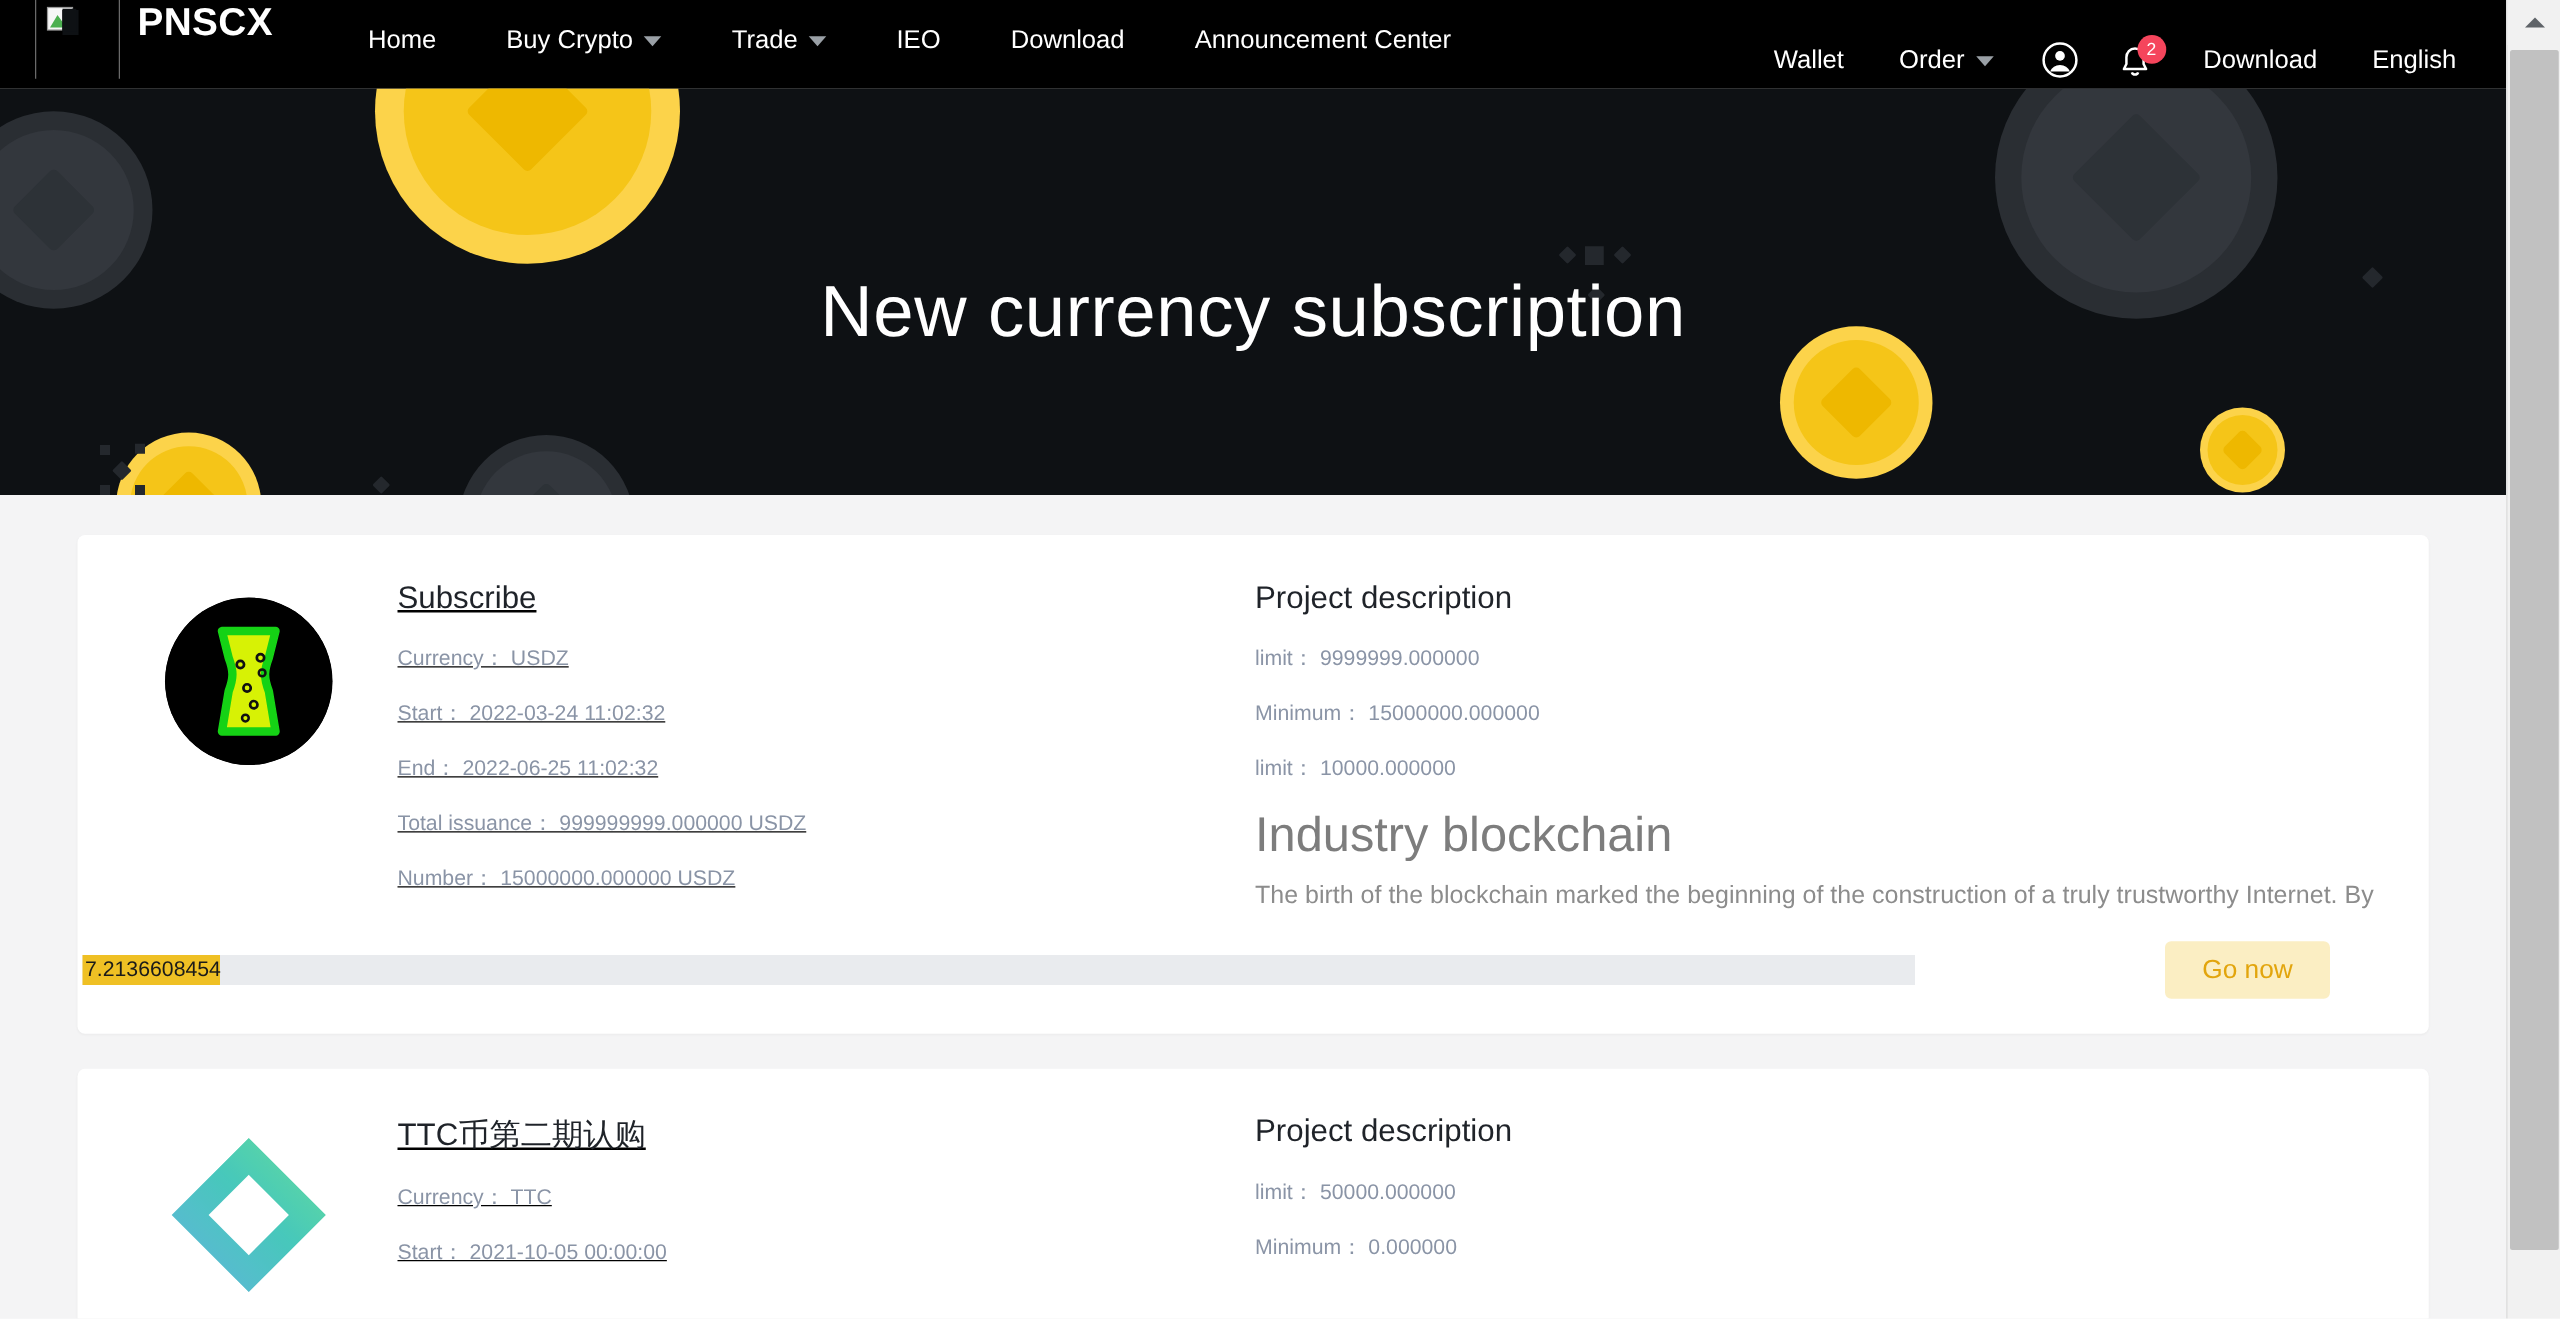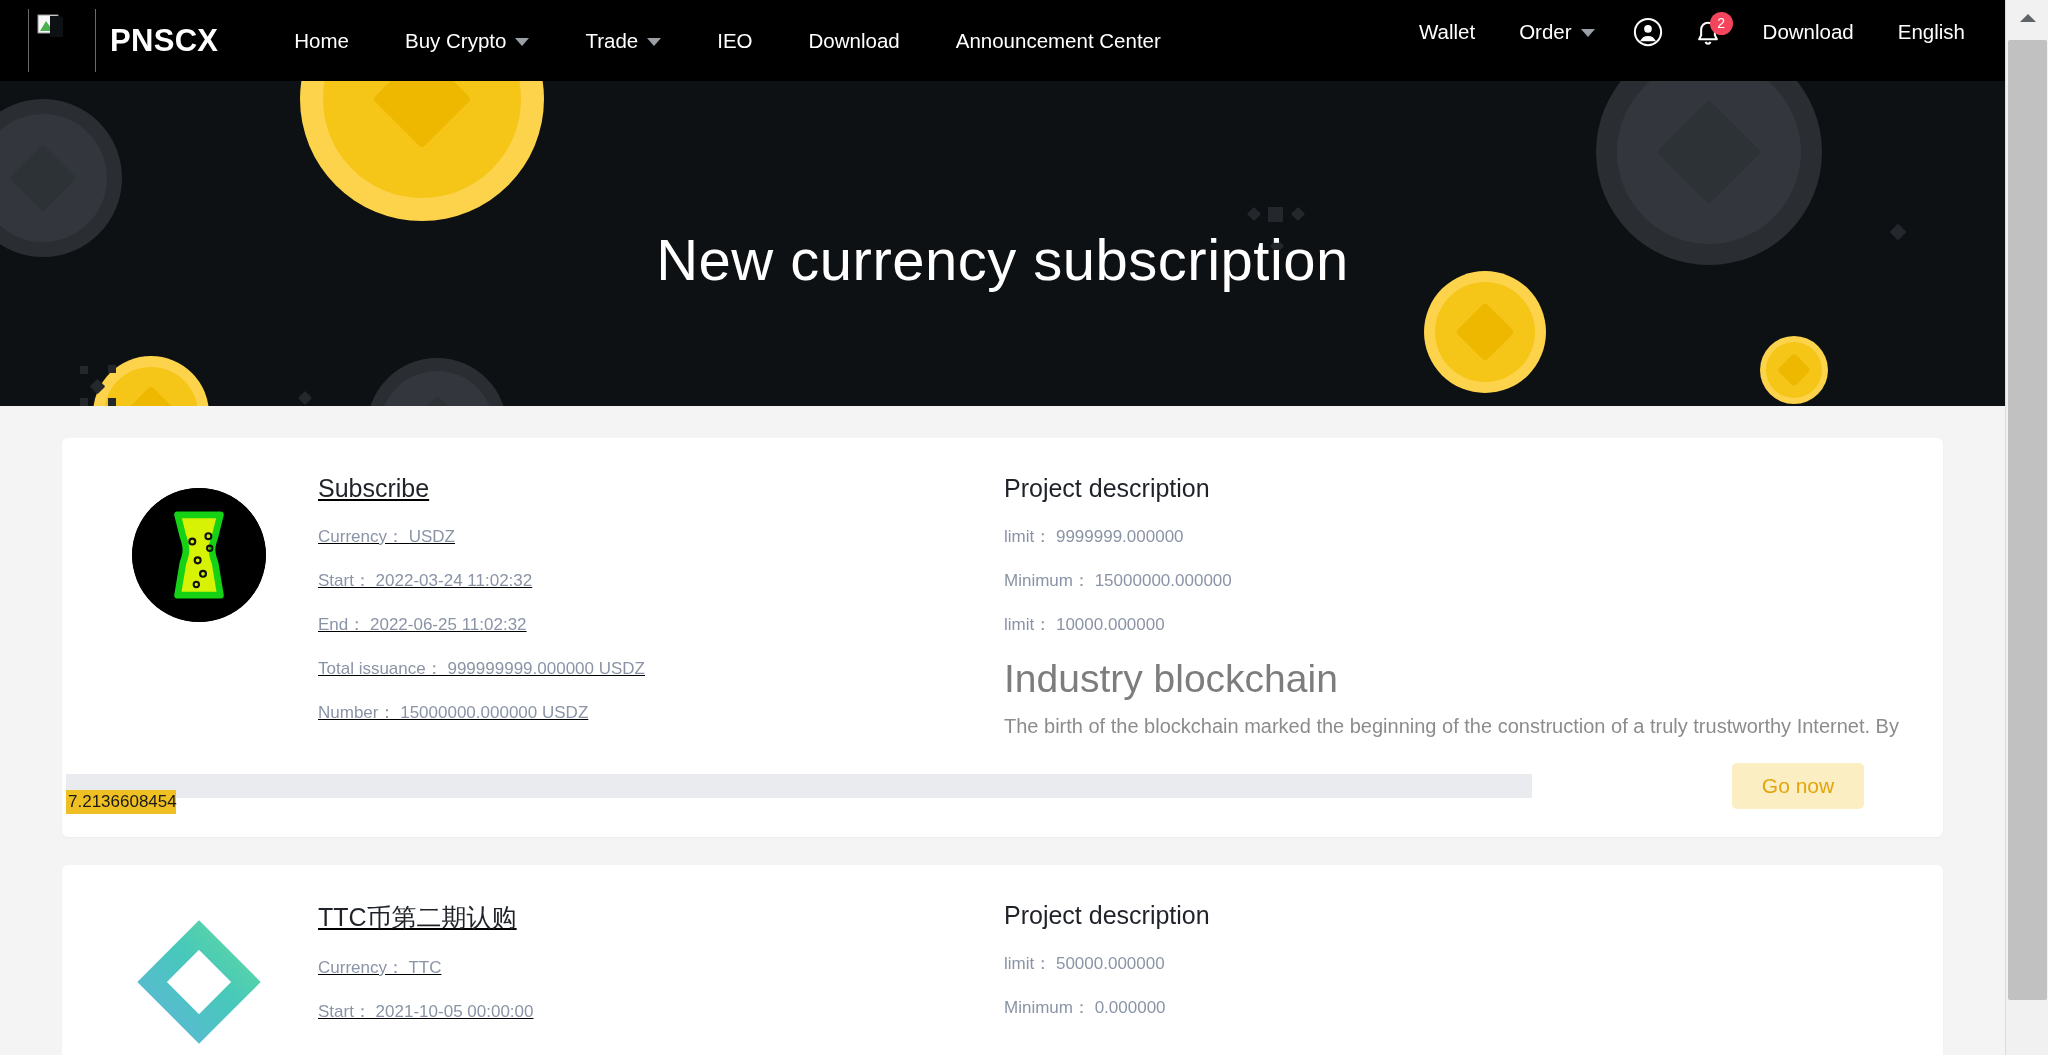--- a/index.html
+++ b/index.html
@@ -21,24 +21,24 @@
     position: absolute;
     left: 0; top: 0;
     width: 2005px; height: 1055px;
     overflow: hidden;
     background: #f4f4f5;
   }
 
   
   .navbar {
     position: relative;
-    height: 81px;
+    height: 71px;
     background: #000000;
     display: flex;
-    align-items: center;
+    align-items: flex-start;
     padding-left: 28px;
     white-space: nowrap;
   }
   .logo-box {
     width: 68px; height: 63px;
     border-left: 1px solid #6a6a6a;
     border-right: 1px solid #6a6a6a;
     display: flex; align-items: flex-start; justify-content: flex-start;
     padding: 4px 0 0 8px;
     flex: none;
@@ -72,21 +72,21 @@
   .caret {
     display: inline-block;
     width: 0; height: 0;
     border-left: 7px solid transparent;
     border-right: 7px solid transparent;
     border-top: 8px solid #9aa0a6;
     margin-top: 3px;
   }
   .nav-right {
     position: absolute;
-    right: 18px; top: 0;
+    right: 18px; top: 16px;
     height: 63px;
     display: flex; align-items: center;
   }
   .nav-right .nav-item { padding: 0 22px; }
   .icon-btn {
     position: relative;
     width: 46px; height: 63px;
     display: flex; align-items: center; justify-content: center;
     cursor: pointer;
     margin: 0 8px;
@@ -215,21 +215,21 @@
     position: relative;
   }
   .progress-track {
     position: absolute;
     left: 0; top: 0;
     width: 1466px; height: 24px;
     background: #e9ebee;
   }
   .progress-fill {
     position: absolute;
-    left: 0; top: 16px;
+    left: 0; top: 0;
     height: 24px;
     background: #efc024;
     display: flex; align-items: center;
     padding-left: 2px;
     color: #1a1a1a;
     font-size: 17px;
     white-space: nowrap;
   }
   .go-cell {
     width: 290px;

